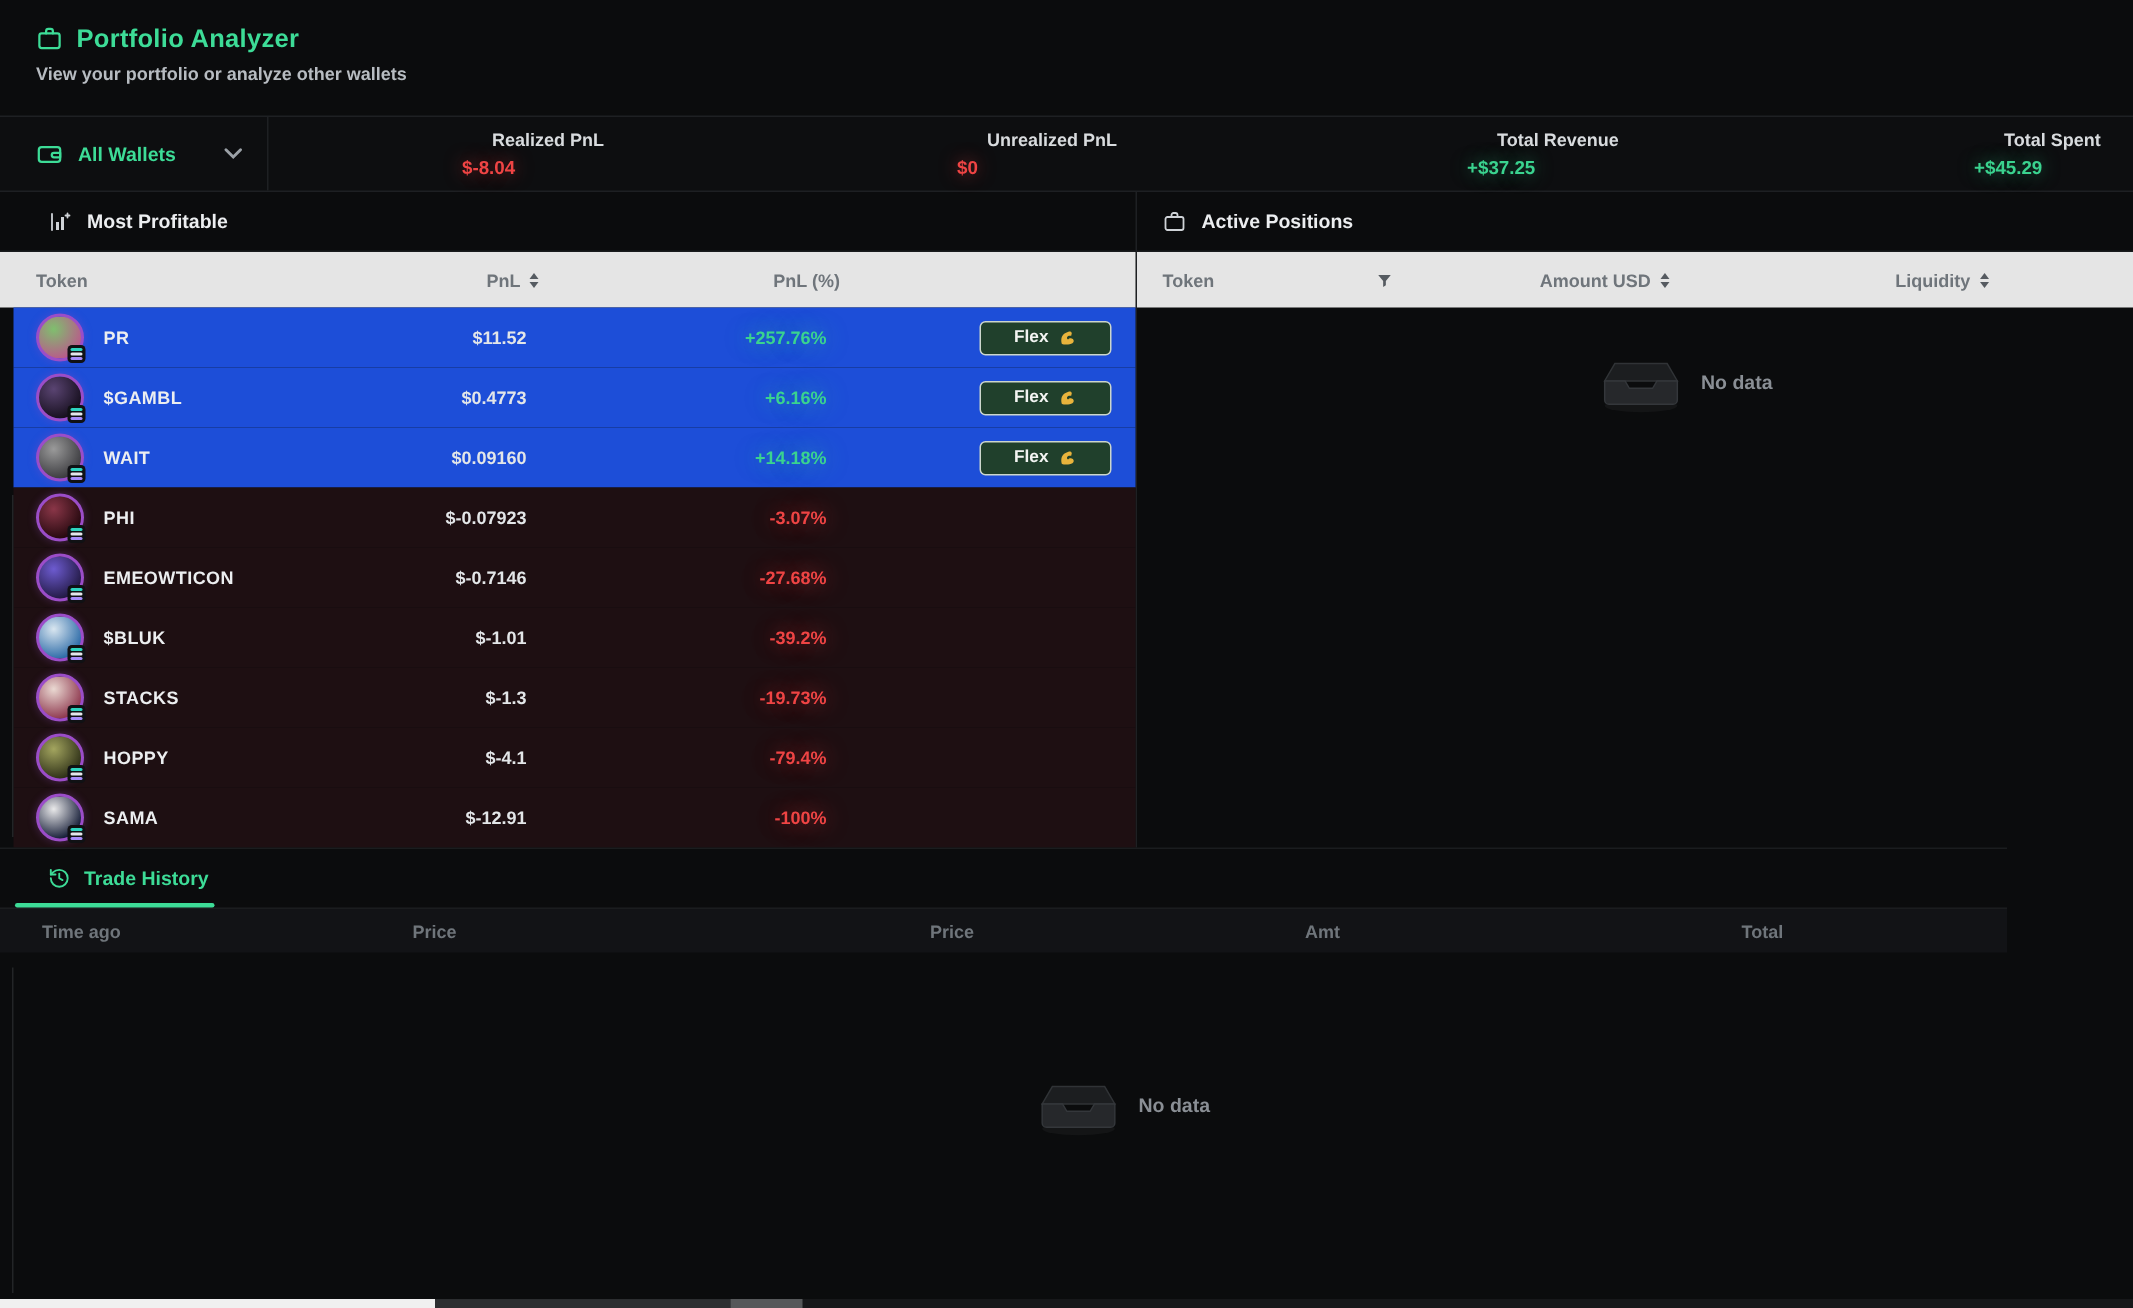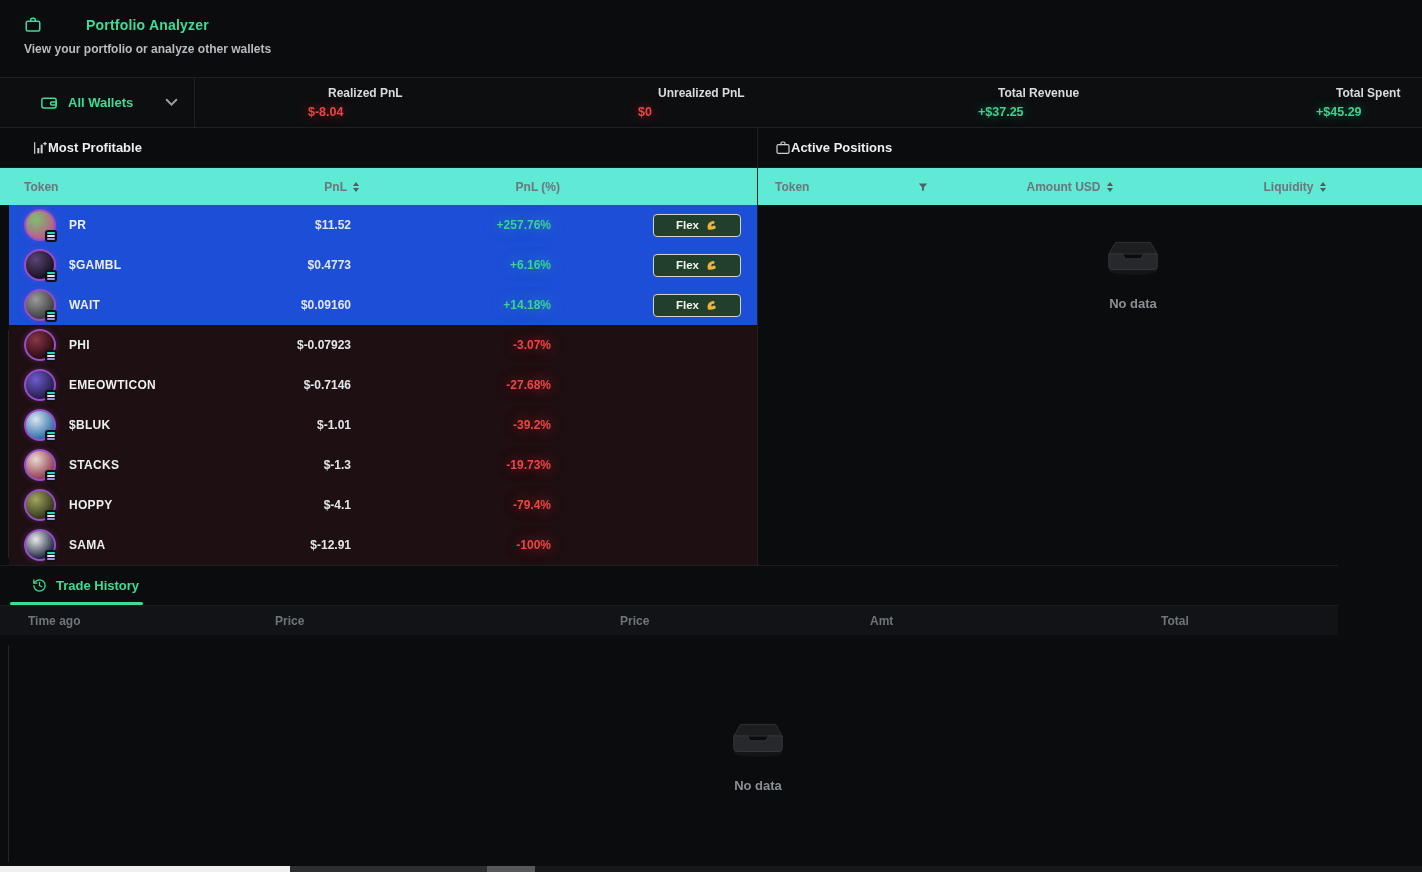--- a/index.html
+++ b/index.html
@@ -1,45 +1,45 @@
 <!DOCTYPE html>
 <html><head>
 <meta charset="utf-8">
 <style>
   html,body{margin:0;padding:0;background:#060708;}
   .page{position:relative;width:1422px;height:872px;background:#0b0c0d;overflow:hidden;
         font-family:"Liberation Sans",sans-serif;color:#e8eaec;}
 
   
   .title-row{position:absolute;left:24px;top:16px;display:flex;align-items:center;gap:9px;}
-  .app-title{font-size:14px;font-weight:700;color:#3ddc97;letter-spacing:.2px;margin-left:35px;}
+  .app-title{font-size:17px;font-weight:700;color:#3ddc97;letter-spacing:.2px;}
   .app-subtitle{position:absolute;left:24px;top:42px;font-size:12px;font-weight:700;color:#b7bcc1;}
 
   
   .stats-bar{position:absolute;left:0;top:77px;width:1422px;height:51px;background:#0d0e10;
              border-top:1px solid #1e2023;border-bottom:1px solid #1e2023;box-sizing:border-box;}
-  .wallet-cell{position:absolute;left:16px;top:0;width:179px;height:100%;border-right:1px solid #1e2023;
+  .wallet-cell{position:absolute;left:0;top:0;width:179px;height:100%;border-right:1px solid #1e2023;
                display:flex;align-items:center;gap:10px;padding-left:24px;box-sizing:border-box;cursor:pointer;}
   .wallet-label{font-size:13px;font-weight:700;color:#3ddc97;}
   .wallet-chevron{margin-left:auto;margin-right:16px;display:flex;}
   .stat{position:absolute;top:8px;display:flex;flex-direction:column;gap:5px;}
   .stat-label{font-size:12px;font-weight:700;color:#d8dbde;padding-left:20px;}
   .stat-value{font-size:12.5px;font-weight:700;}
   .v-neg{color:#ef4444;text-shadow:0 0 12px rgba(239,68,68,.55);}
   .v-pos{color:#3ad38f;text-shadow:0 0 12px rgba(58,211,143,.5);}
 
   
   .panel{position:absolute;top:128px;height:437px;box-sizing:border-box;}
   .panel-left{left:0;width:758px;border-right:1px solid #1e2023;}
   .panel-right{left:758px;width:664px;}
-  .panel-title-row{height:39px;border-bottom:1px solid #191b1d;display:flex;align-items:center;gap:0;
+  .panel-title-row{height:39px;border-bottom:1px solid #191b1d;display:flex;align-items:center;gap:10px;
                    font-size:13px;font-weight:700;color:#eceef0;}
   .pt-left{padding-left:32px;}
   .pt-right{padding-left:17px;}
-  .thead{height:37px;background:#5eead4;display:grid;align-items:center;
+  .thead{height:37px;background:#e5e5e5;display:grid;align-items:center;
          font-size:12px;font-weight:600;color:#6f757b;box-sizing:border-box;}
   .thead-mp{grid-template-columns:230px 106px 200px 1fr;padding:0 16px 0 24px;}
   .thead-ap{grid-template-columns:160px 270px 180px 1fr;padding-left:17px;}
   .th{display:flex;align-items:center;gap:5px;}
   .th.right{justify-content:flex-end;}
   .th.center{justify-content:center;}
   .th.split{justify-content:space-between;padding-right:6px;}
 
   
   .mp-rows{margin-left:9px;}
@@ -59,21 +59,21 @@
   .chain-badge{position:absolute;right:-3px;bottom:-3px;width:12px;height:12px;border-radius:3px;
                background:#101114;display:flex;flex-direction:column;justify-content:center;gap:1px;
                align-items:center;}
   .chain-badge i{display:block;width:8px;height:2px;border-radius:1px;}
   .cb1{background:#2dd4bf;}.cb2{background:#e5e7eb;}.cb3{background:#a78bfa;}
   .flex-btn{display:flex;align-items:center;gap:6px;height:23px;padding:0 22px;border-radius:4px;
             background:#20402c;border:1px solid #ccd6cc;font-family:inherit;
             font-size:11.5px;font-weight:700;color:#f2f4f2;cursor:pointer;}
 
   
-  .empty-state{position:absolute;width:140px;display:flex;flex-direction:column;align-items:center;gap:20px;}
+  .empty-state{position:absolute;width:140px;display:flex;flex-direction:row;align-items:center;gap:9px;}
   .empty-text{font-size:13px;font-weight:600;color:#8a8f95;}
 
   
   .trade-history{position:absolute;left:0;top:565px;width:1338px;height:298px;border-top:1px solid #1b1d1f;box-sizing:border-box;}
   .th-tab-row{position:relative;height:39px;display:flex;align-items:center;gap:9px;padding-left:32px;box-sizing:border-box;}
   .th-tab-label{font-size:13px;font-weight:700;color:#3ddc97;}
   .th-underline{position:absolute;left:10px;top:36px;width:133px;height:3px;background:#3ddc97;border-radius:2px;}
   .th-head{height:30px;background:#121316;border-top:1px solid #1b1d1f;display:grid;
            grid-template-columns:247px 345px 250px 291px 1fr;align-items:center;padding-left:28px;
            font-size:12px;font-weight:600;color:#6f757b;box-sizing:border-box;}

